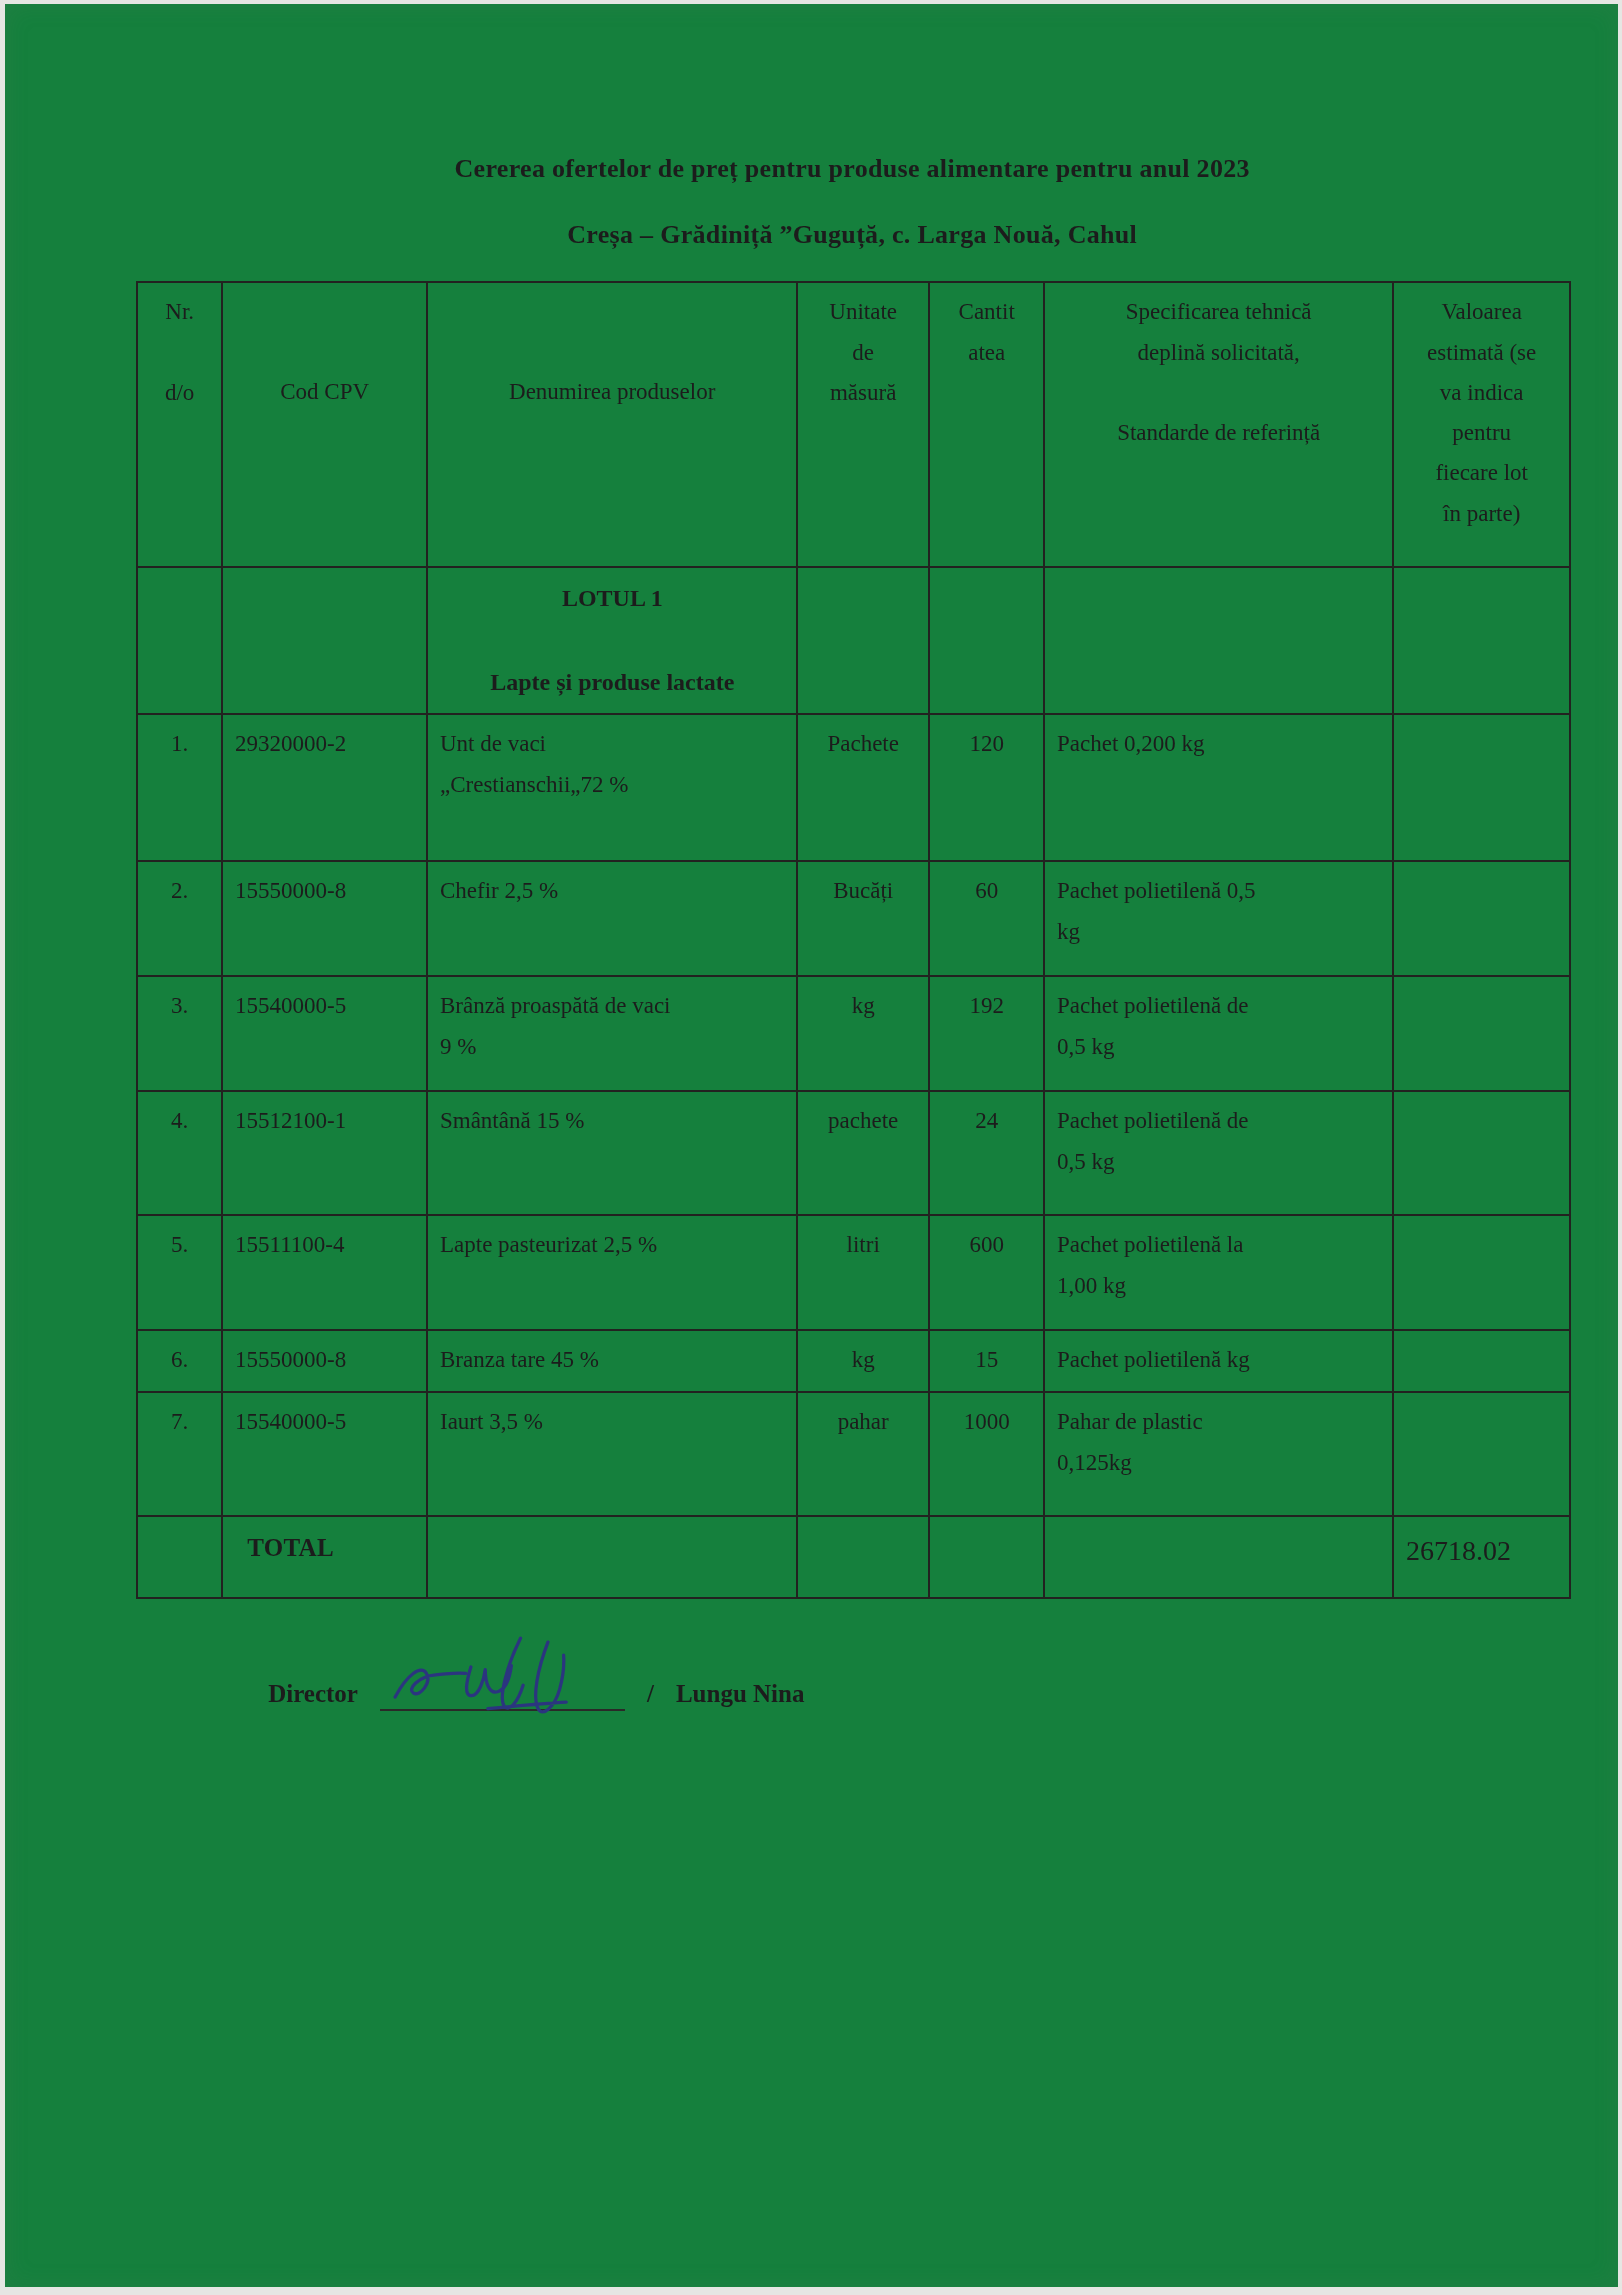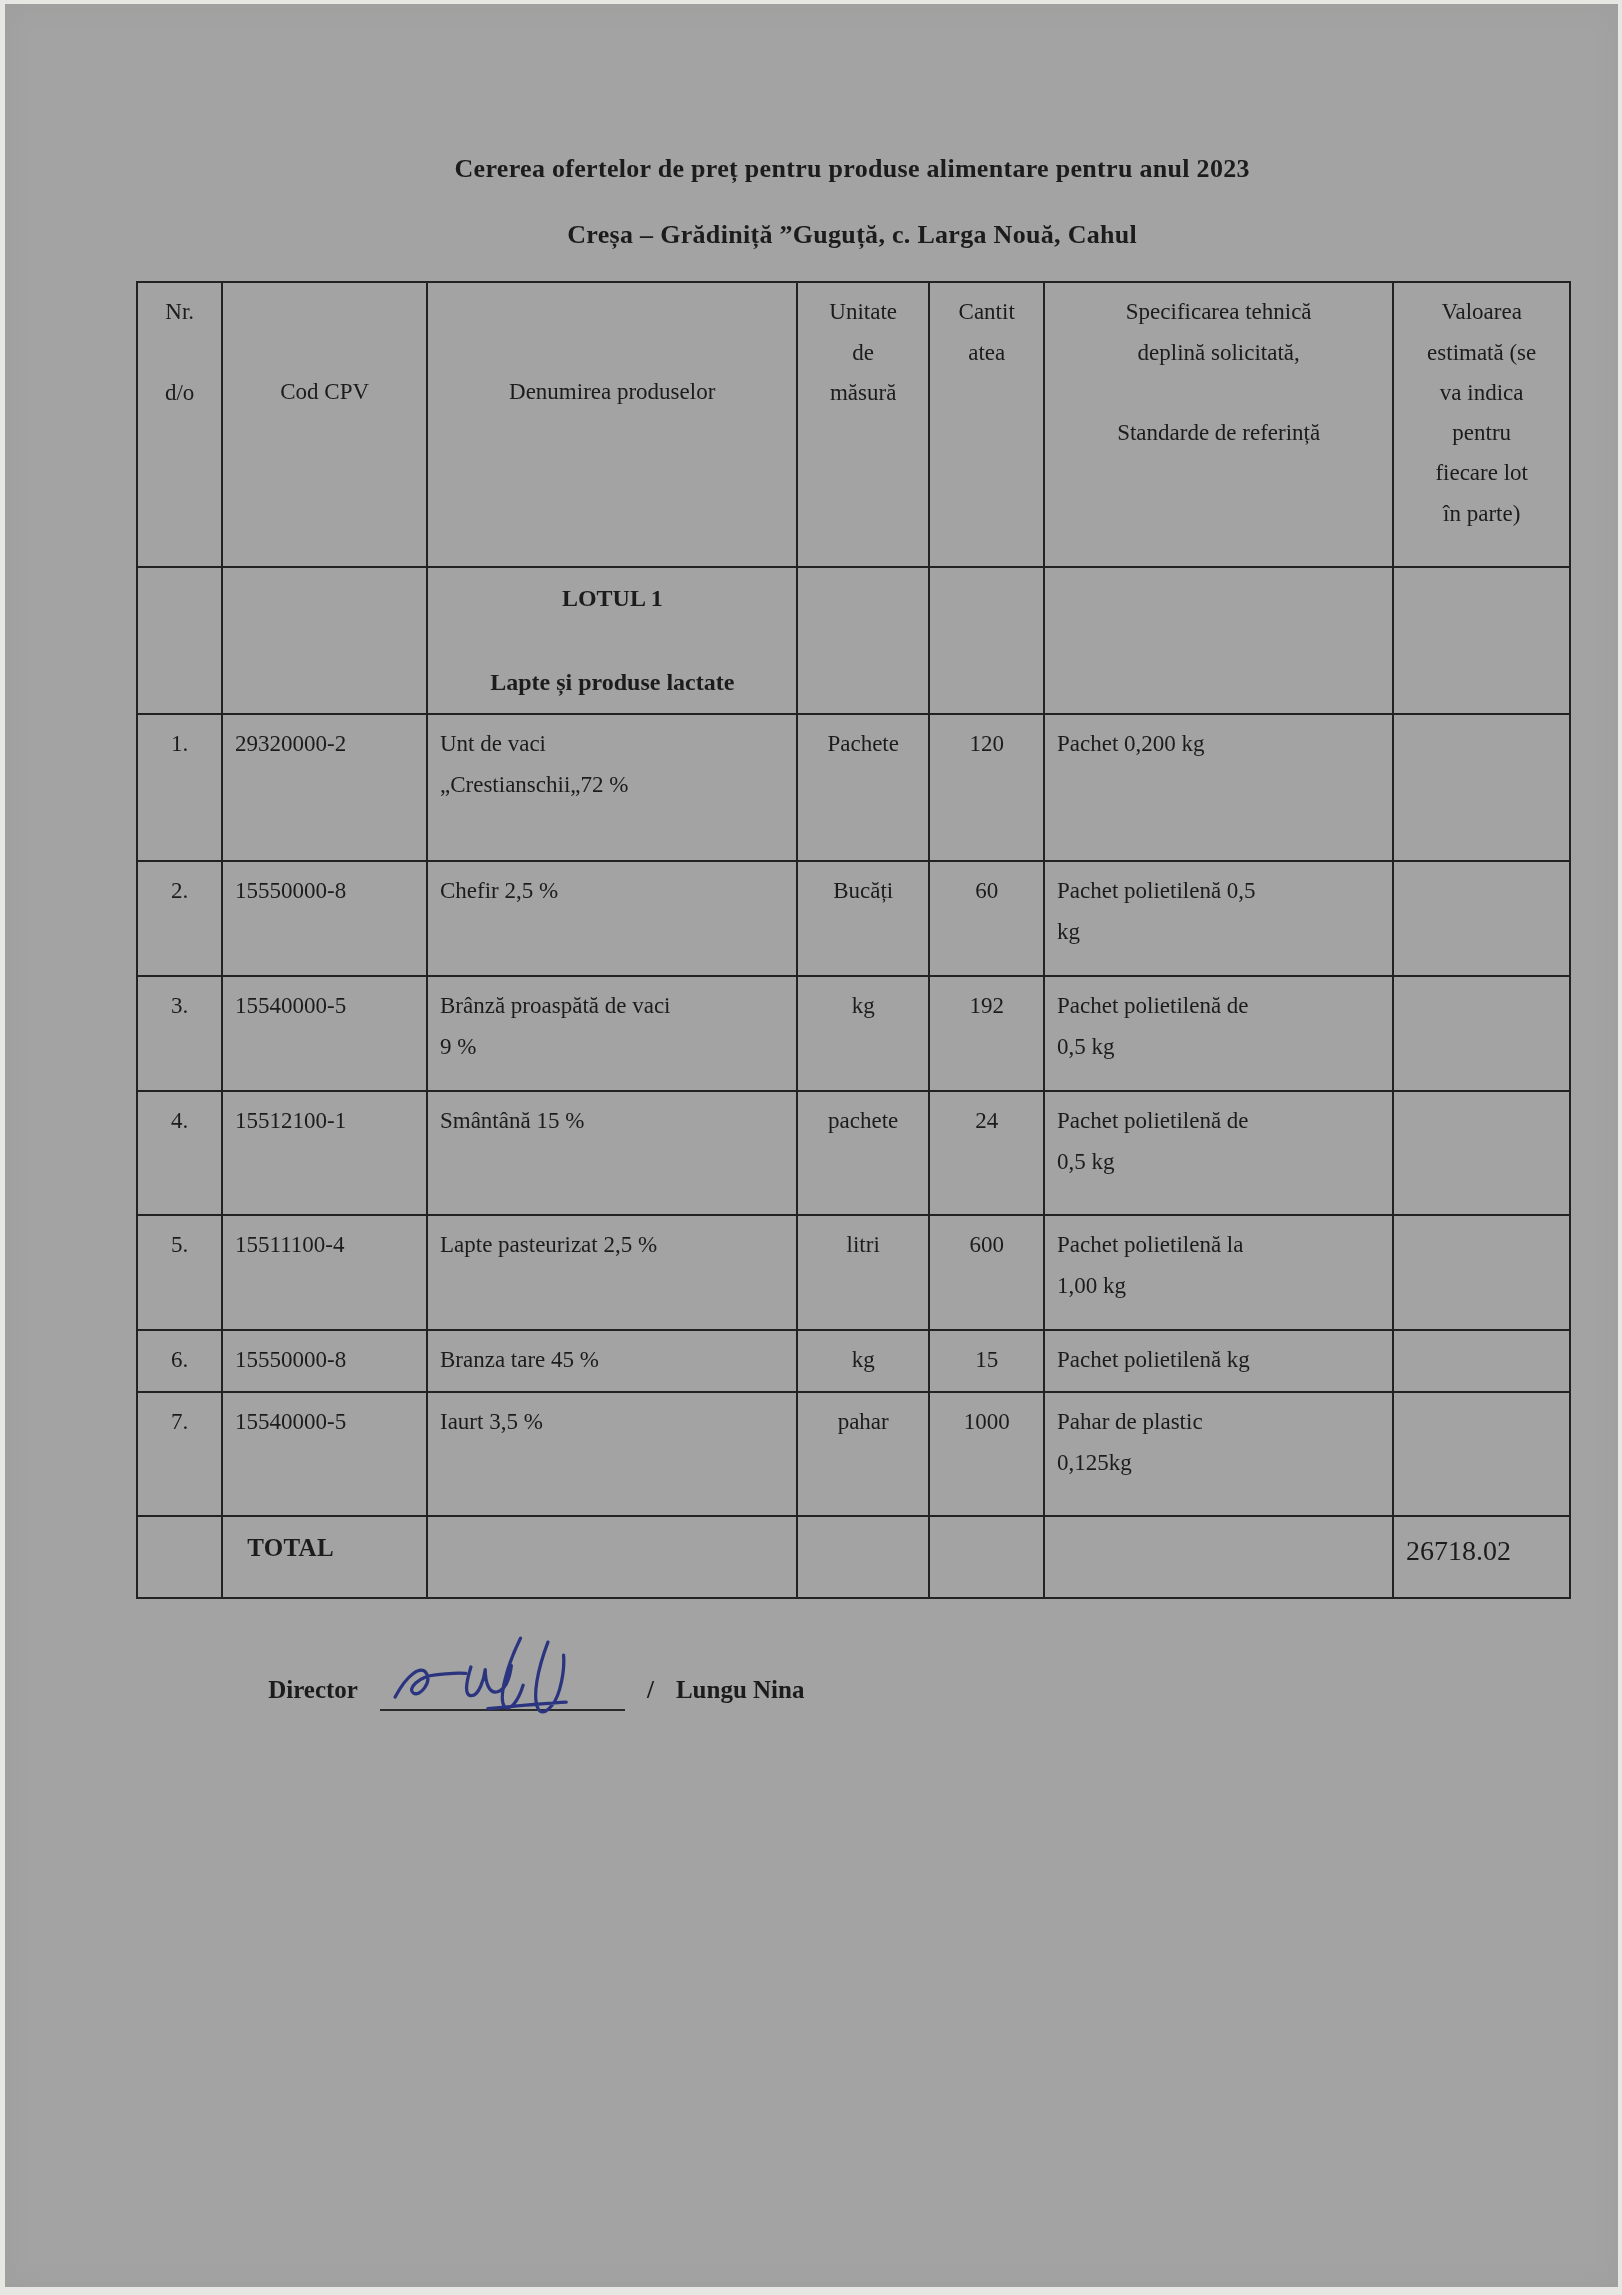--- a/index.html
+++ b/index.html
@@ -7,21 +7,21 @@
   body {
     background:#e6e6e3;
     font-family:"Liberation Serif", serif;
     color:#1c1c1c;
     position:relative;
     overflow:hidden;
   }
   .page {
     position:absolute;
     left:5.2px; top:3.9px; right:5.2px; bottom:7.9px;
-    background:#a3a3a3;
+    background:#15803d;
     box-shadow: inset 0 0 26px rgba(120,120,115,0.12);
   }
   .titles { width:1432px; margin:149px 0 0 131px; text-align:center; }
   .title-line { font-size:26px; font-weight:bold; letter-spacing:0.3px; line-height:1.2; }
   .title-line + .title-line { margin-top:35px; }
 
   table.doc {
     border-collapse:collapse;
     table-layout:fixed;
     margin:31px 0 0 131px;
@@ -52,21 +52,21 @@
   td.hd-mid { padding-top:89px; }   
   td.c-center { text-align:center; }
   td.c-left { text-align:left; }
   td.lot-cell { text-align:center; font-weight:bold; font-size:24px;padding-left:12px; }
   td.total-label { font-weight:bold; font-size:25px; padding-left:24px; letter-spacing:0.3px; }
   td.total-value { font-size:28px; }
 
   .footer {
     margin:77px 0 0 263px;
     display:flex;
-    align-items:flex-start;
+    align-items:center;
     gap:22px;
     font-size:25px;
     font-weight:bold;
   }
   .sig-line {
     position:relative;
     width:245px;
     height:35px;
     border-bottom:2.6px solid #2a2a28;
     margin-bottom:1.3px;

